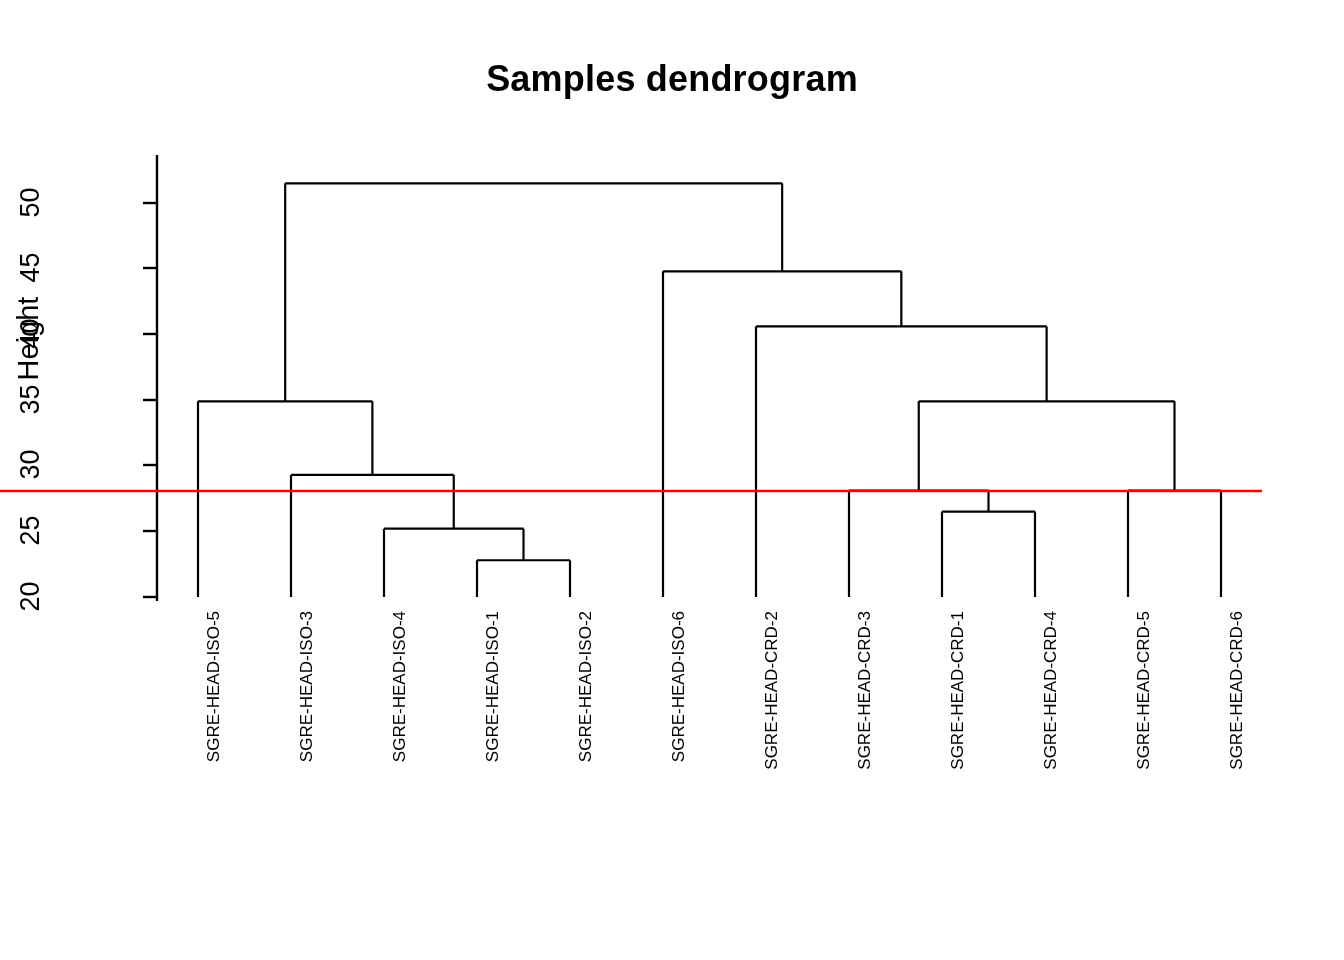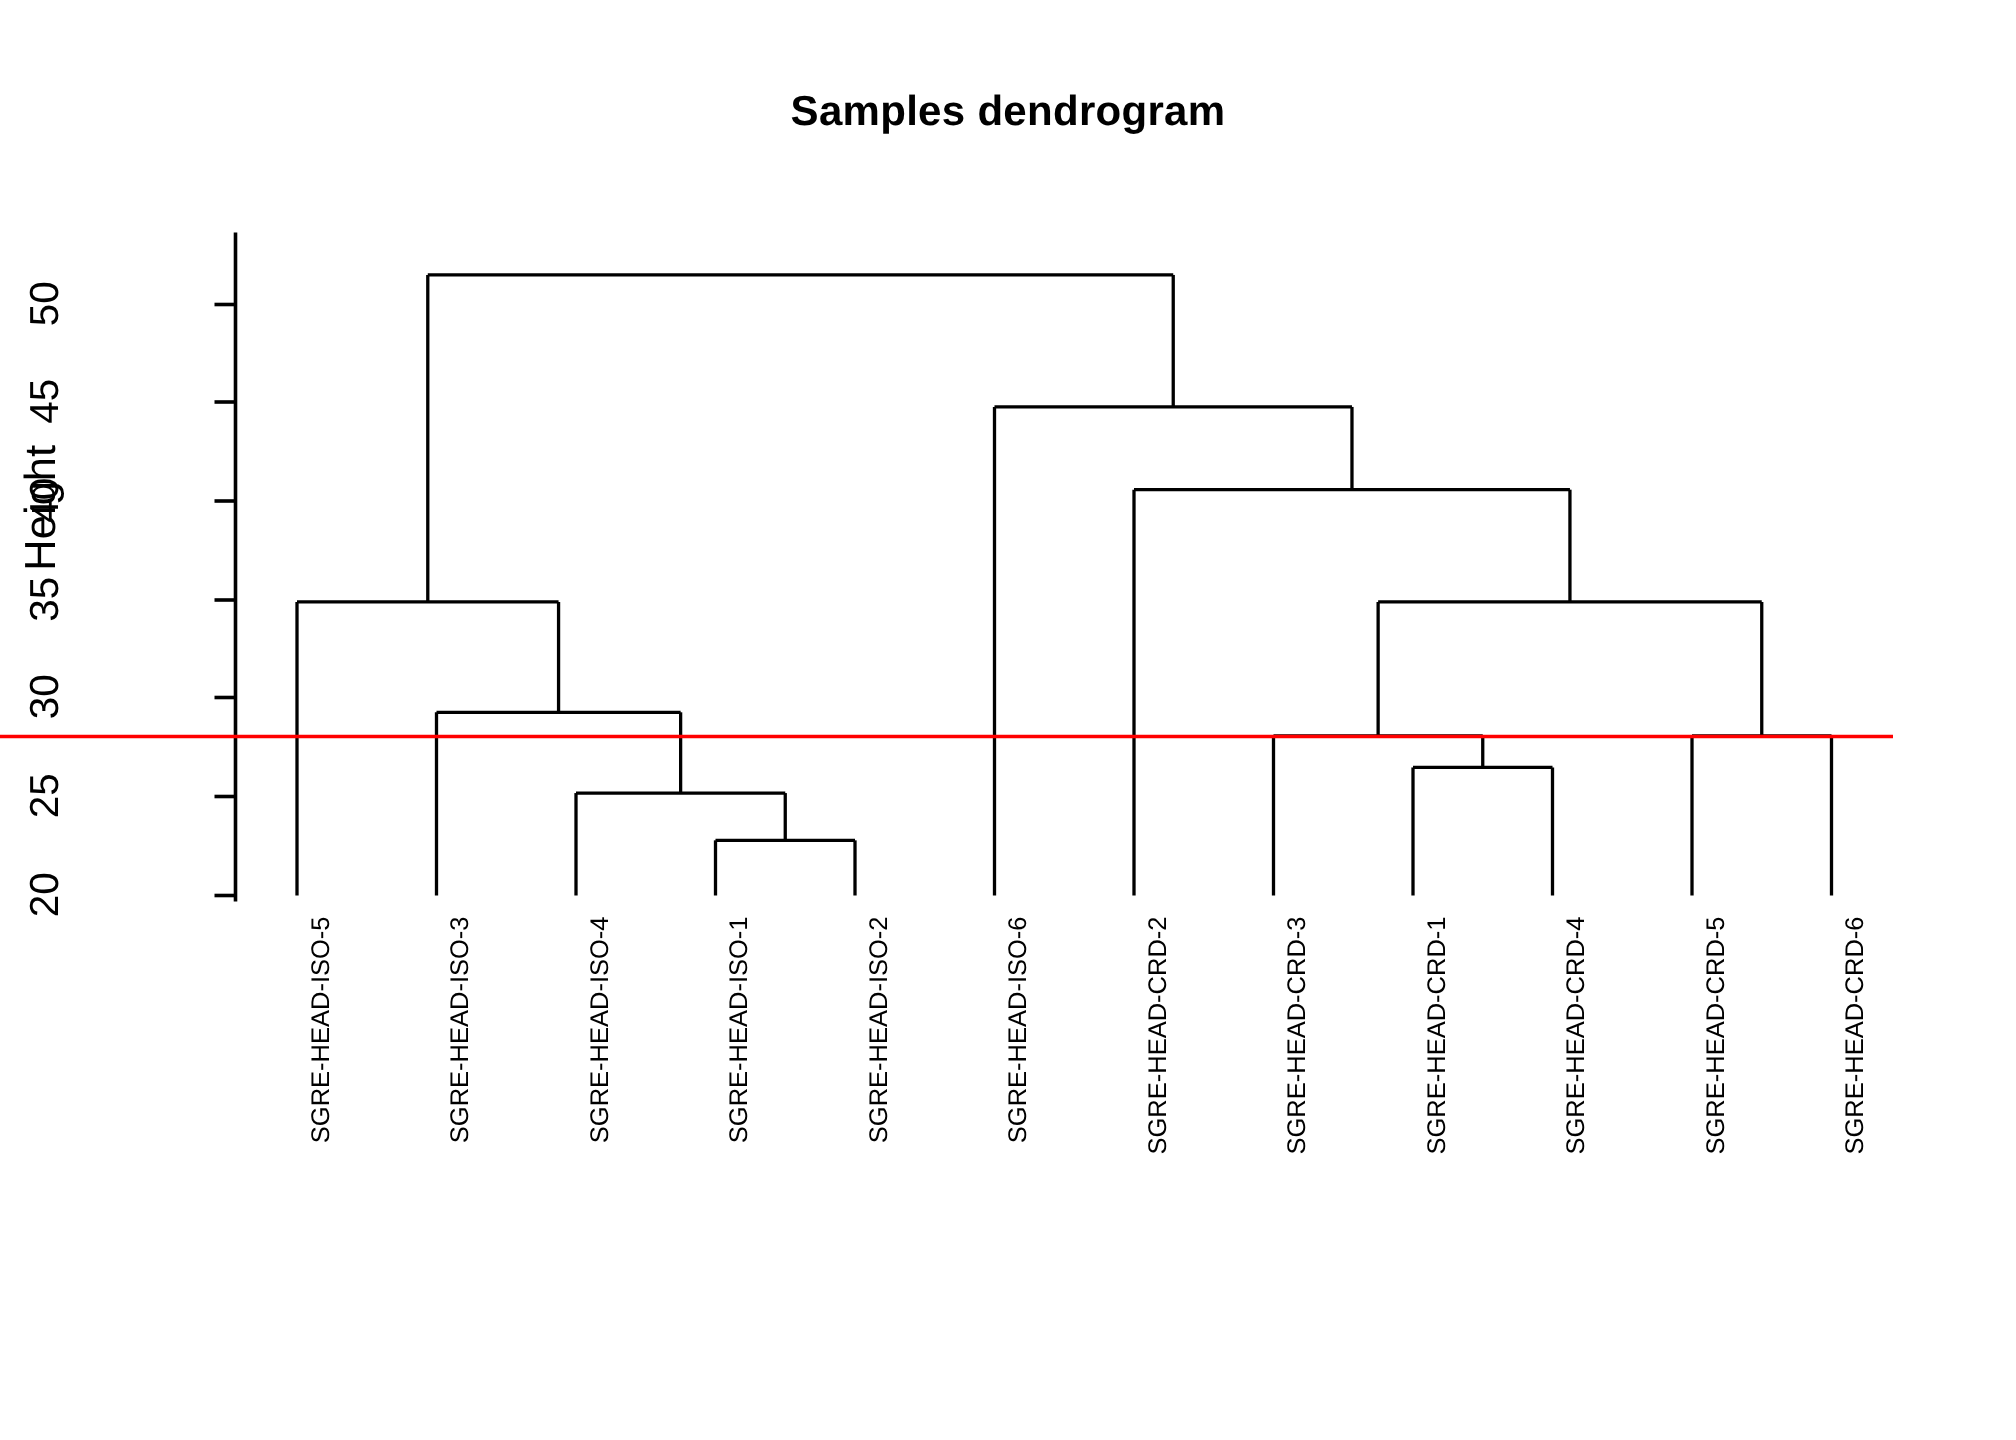--- a/index.html
+++ b/index.html
@@ -19,21 +19,21 @@
     width: 1344px;
     height: 960px;
     background: #ffffff;
   }
   #chart-title {
     position: absolute;
     left: 0;
     top: 58px;
     width: 1344px;
     text-align: center;
-    font-size: 28px;
+    font-size: 36px;
     font-weight: bold;
     letter-spacing: 0.2px;
     font-family: "Liberation Sans", sans-serif;
   }
   #y-axis-label {
     position: absolute;
     left: -62px;
     top: 322px;
     width: 180px;
     text-align: center;

